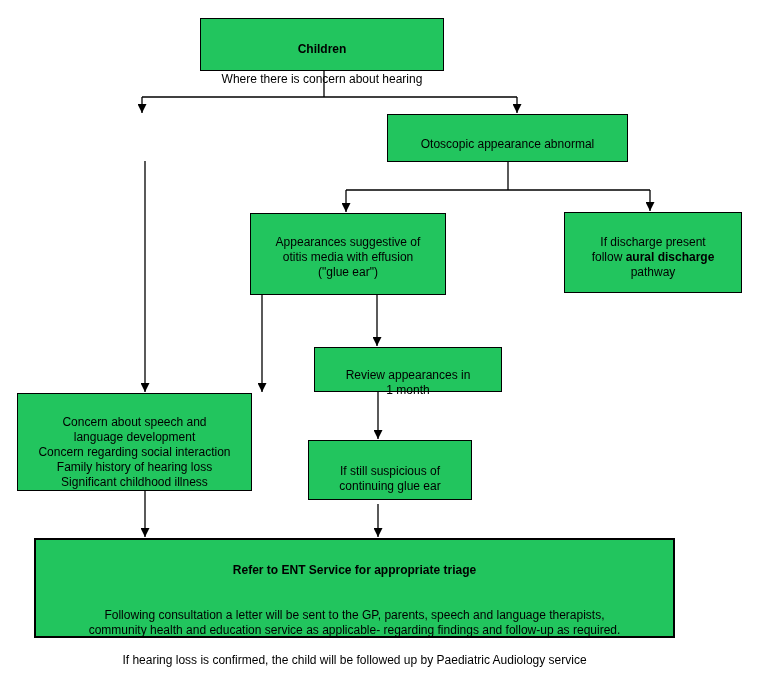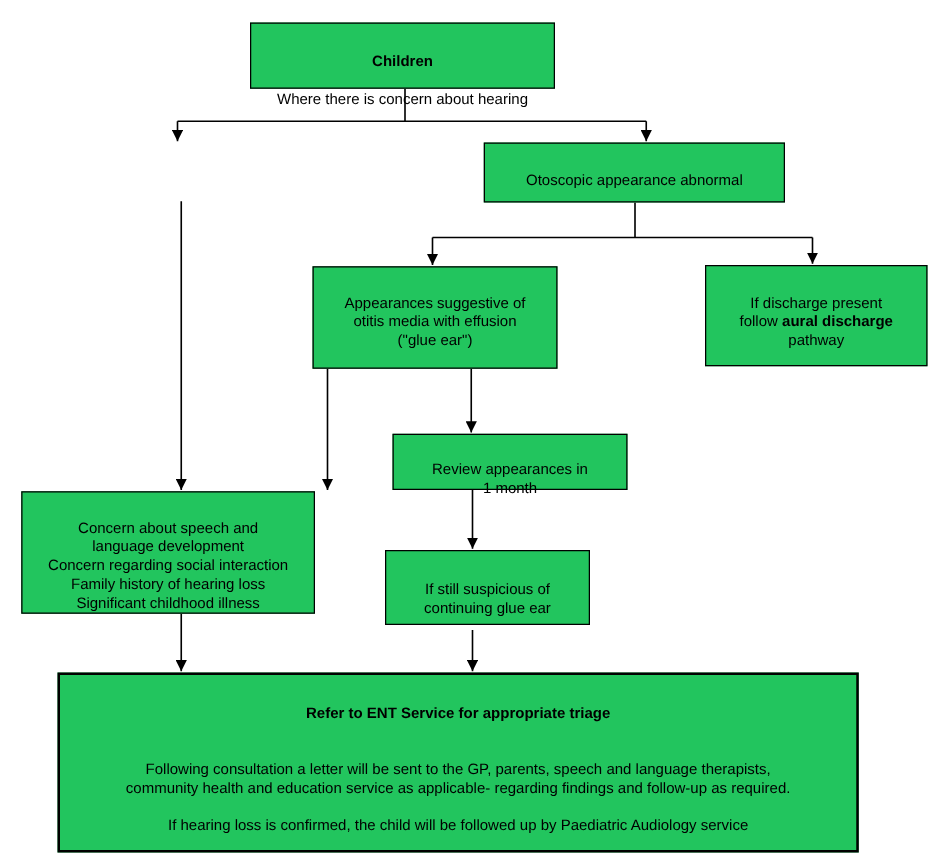--- a/index.html
+++ b/index.html
@@ -23,21 +23,21 @@
   }
   .bold{font-weight:bold;}
   #box-children{left:200px;top:18px;width:244px;height:53px;padding-top:8px;}
   #box-normal{left:40px;top:114px;width:230px;height:47px;padding-top:7px;}
   #box-abnormal{left:387px;top:114px;width:241px;height:48px;padding-top:7px;}
   #box-glue{left:250px;top:213px;width:196px;height:82px;padding-top:6px;}
   #box-discharge{left:564px;top:212px;width:178px;height:81px;padding-top:7px;}
   #box-review{left:298px;top:347px;width:188px;height:45px;padding-top:5px;margin-left:16px;}
   #box-suspicious{left:308px;top:440px;width:164px;height:60px;padding-top:8px;}
   #box-concern{left:17px;top:393px;width:235px;height:98px;padding-top:6px;}
-  #box-ent{left:46px;top:538px;width:641px;height:144px;border-width:2px;padding-top:8px;}
+  #box-ent{left:34px;top:538px;width:641px;height:100px;border-width:2px;padding-top:8px;}
   #box-ent .ent-title{margin-bottom:15px;}
   svg.connectors{position:absolute;left:0;top:0;width:760px;height:690px;}
   svg.connectors path{stroke:#000;stroke-width:1.3;fill:none;}
 </style>
 </head>
 <body>
 
 <div class="canvas">
 
   <svg class="connectors" viewBox="0 0 760 690" xmlns="http://www.w3.org/2000/svg">

